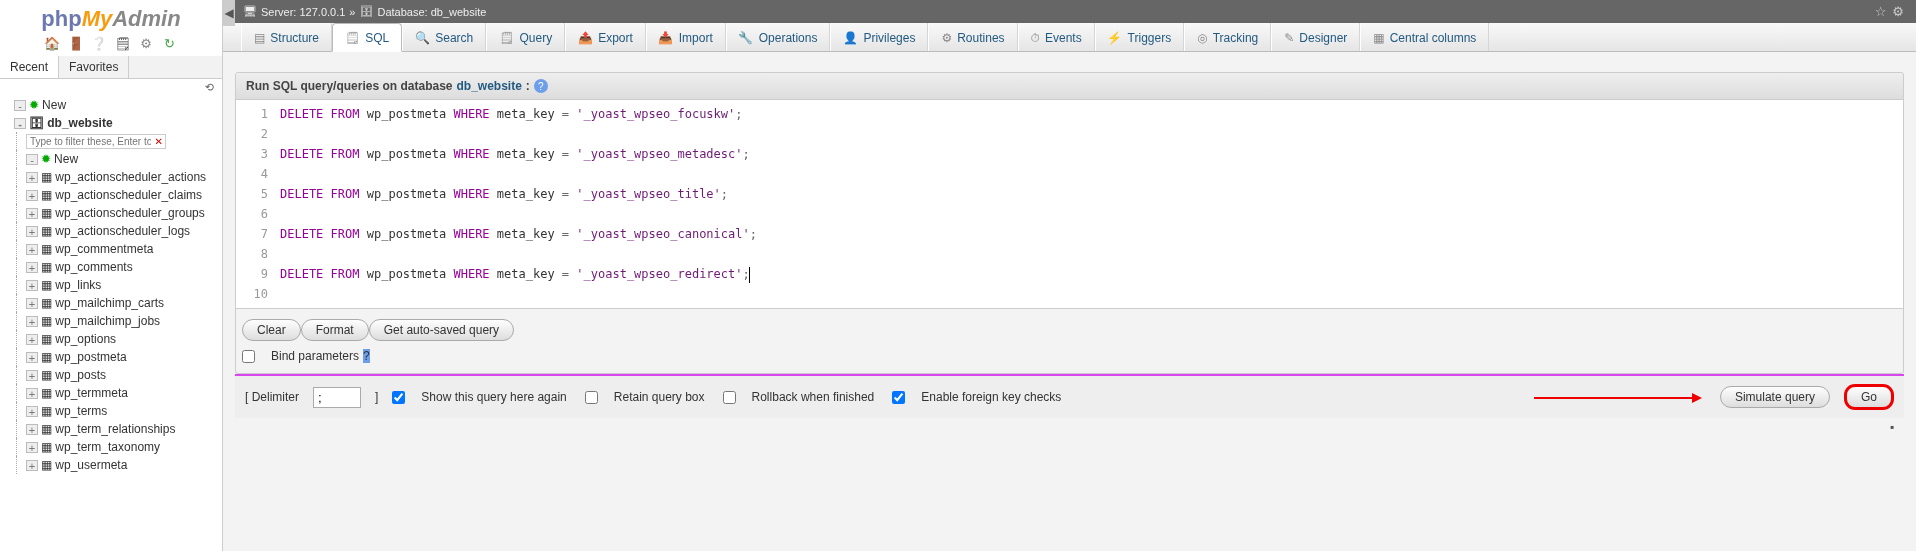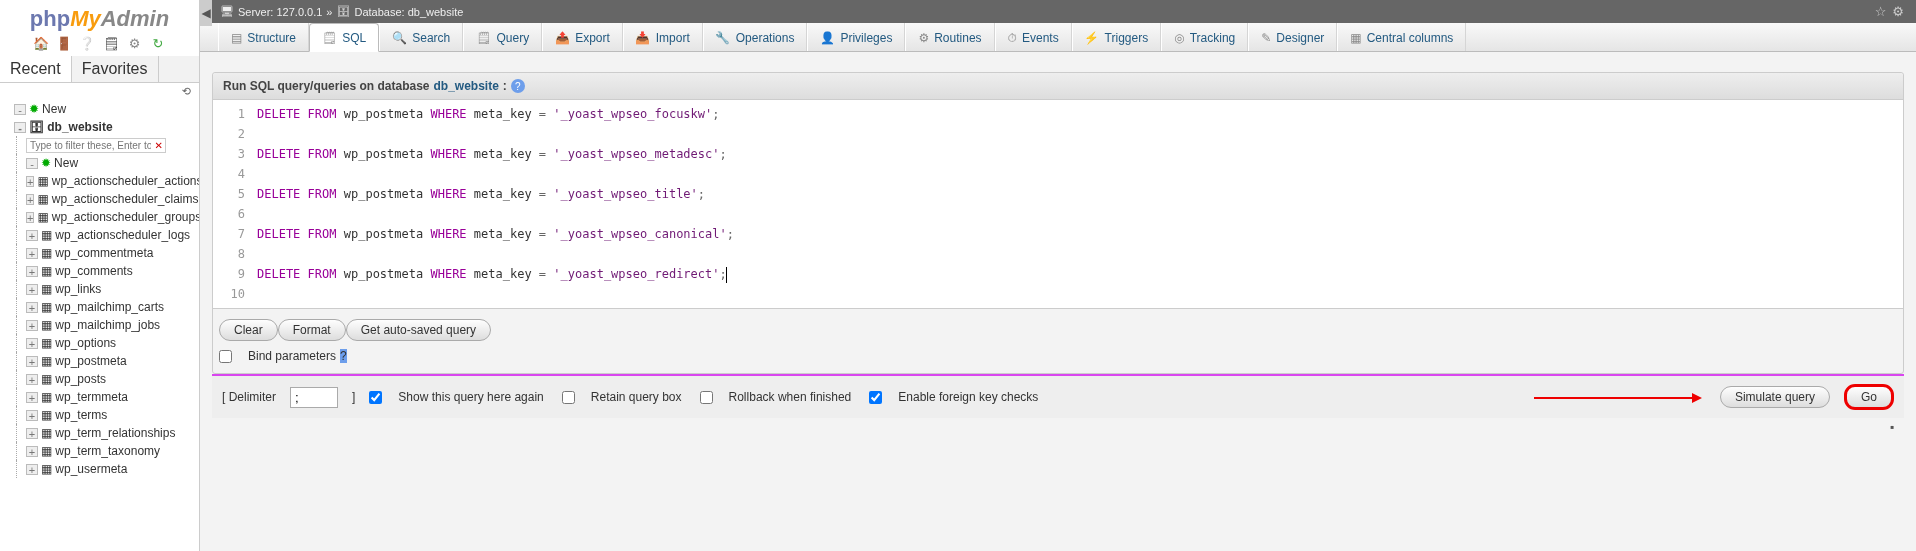--- a/index.html
+++ b/index.html
@@ -1,28 +1,28 @@
 <!DOCTYPE html>
 <html><head>
 <meta charset="utf-8">
 <style>
 * { box-sizing: border-box; margin: 0; padding: 0; }
 body { font-family: sans-serif; font-size: 12px; color: #333; background: #fff; width: 1916px; overflow: hidden; }
 .container { display: flex; height: 551px; }
 
 
-.sidebar { width: 200px; background: #fff; border-right: 1px solid #ccc; display: flex; flex-direction: column; }
+.sidebar { width: 223px; background: #fff; border-right: 1px solid #ccc; display: flex; flex-direction: column; }
 .logo { text-align: center; padding: 6px 0 2px; font-size: 22px; font-weight: bold; font-family: Arial; }
 .logo .p1 { color: #6C78AF; }
 .logo .p2 { color: #F89C0E; font-style: italic; }
 .logo .p3 { color: #888; font-style: italic; }
 .toolbar-icons { text-align: center; padding: 2px 0 4px; }
 .toolbar-icons span { display: inline-block; width: 16px; height: 16px; margin: 0 2px; font-size: 13px; cursor: pointer; }
 .side-tabs { display: flex; border-bottom: 1px solid #ccc; background: #f2f2f2; }
-.side-tab { padding: 4px 10px; cursor: pointer; border-right: 1px solid #ccc; background: #fff; font-size: 16px; }
+.side-tab { padding: 4px 10px; cursor: pointer; border-right: 1px solid #ccc; background: #fff; font-size: 12px; }
 .side-tab.inactive { background: #f2f2f2; }
 .link-icon { text-align: right; padding: 2px 8px; font-size: 11px; color: #666; }
 .tree { padding: 0 2px; overflow: auto; flex: 1; font-size: 12px; }
 .tree .node { display: flex; align-items: center; padding: 1px 0; white-space: nowrap; cursor: pointer; line-height: 16px; }
 .tree .node .expand { display: inline-block; width: 12px; text-align: center; color: #777; font-size: 11px; border: 1px solid #bbb; line-height: 10px; height: 11px; margin-right: 2px; background: #eee; }
 .tree .node .ticon { margin: 0 3px 0 1px; font-size: 12px; }
 .tree .lvl1 { padding-left: 12px; }
 .tree .lvl2 { padding-left: 24px; position: relative; }
 .tree .lvl2::before { content: ""; position: absolute; left: 14px; top: 0; bottom: 0; width: 8px; border-left: 1px dotted #aaa; }
 .tree .bold { font-weight: bold; }

